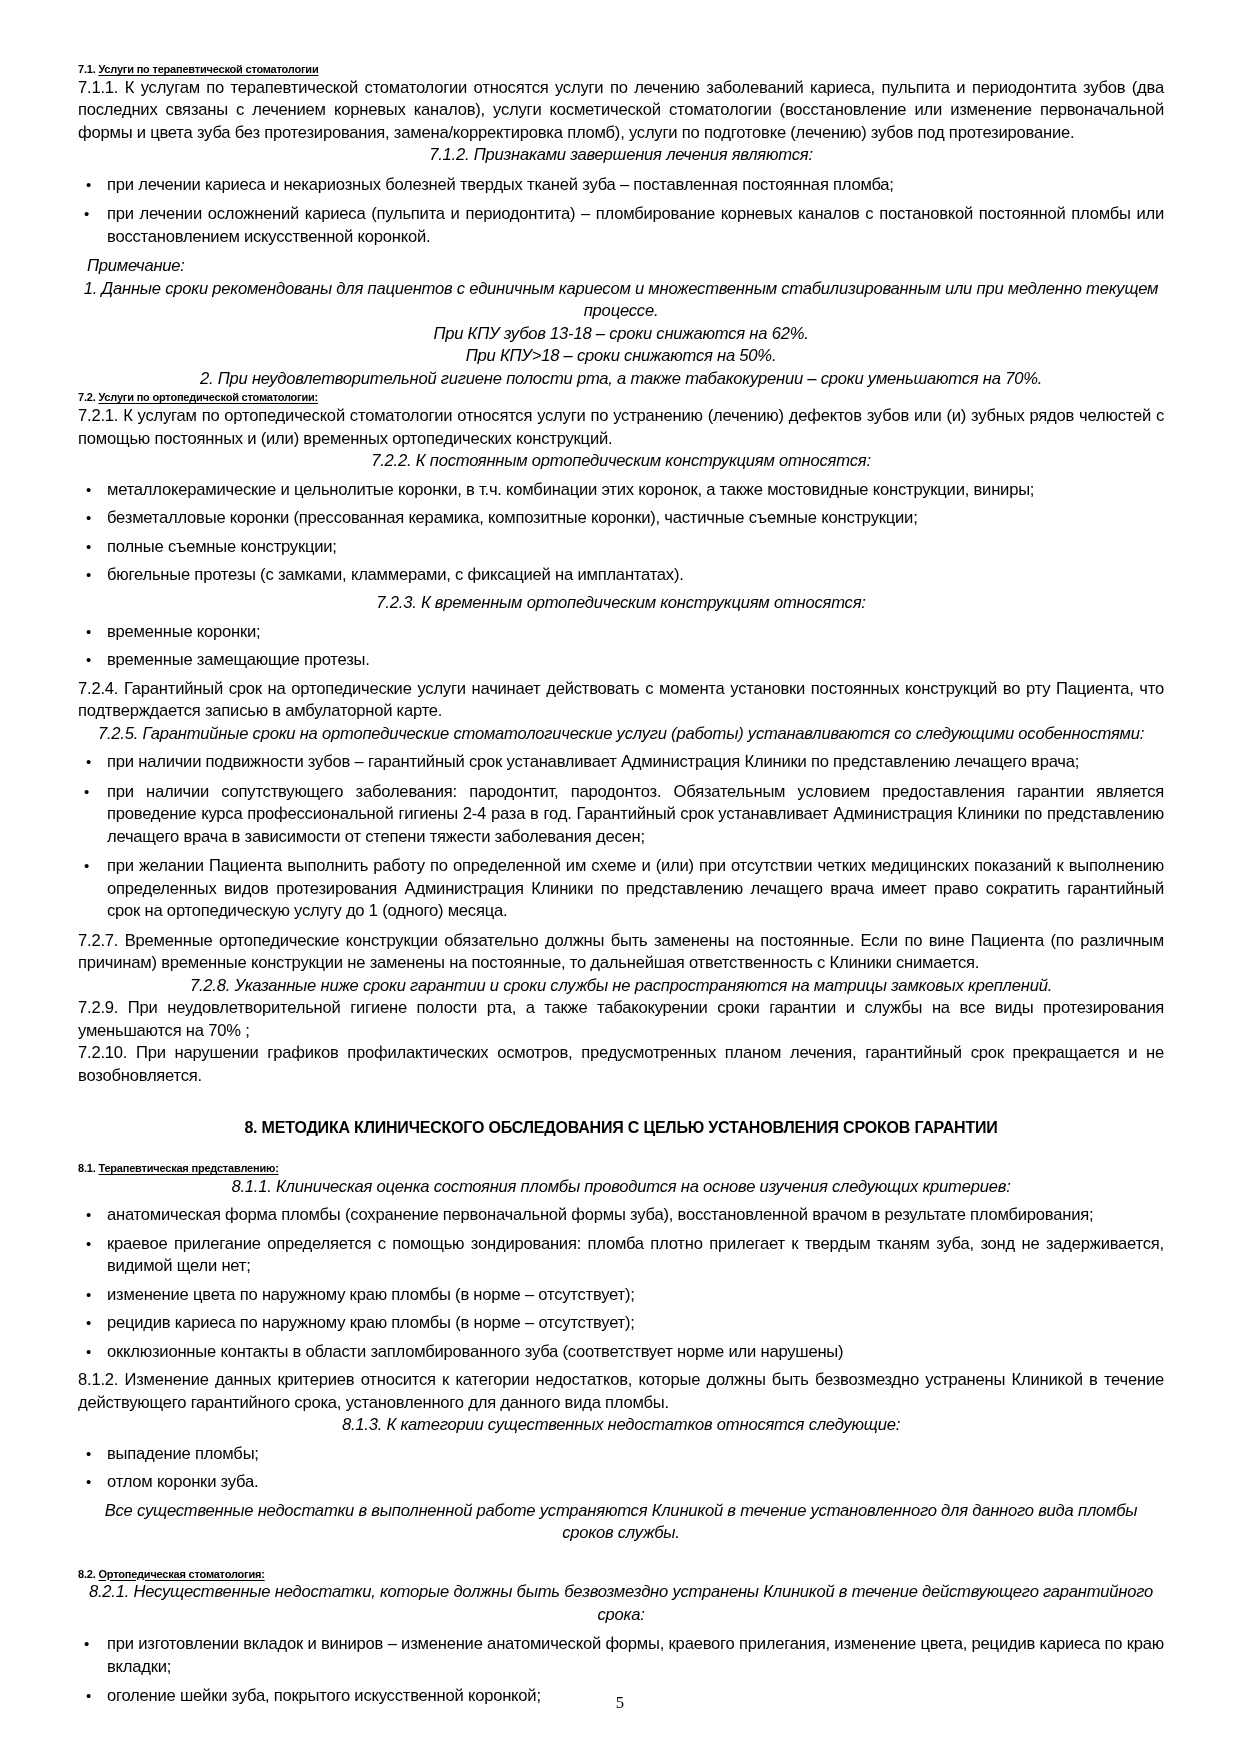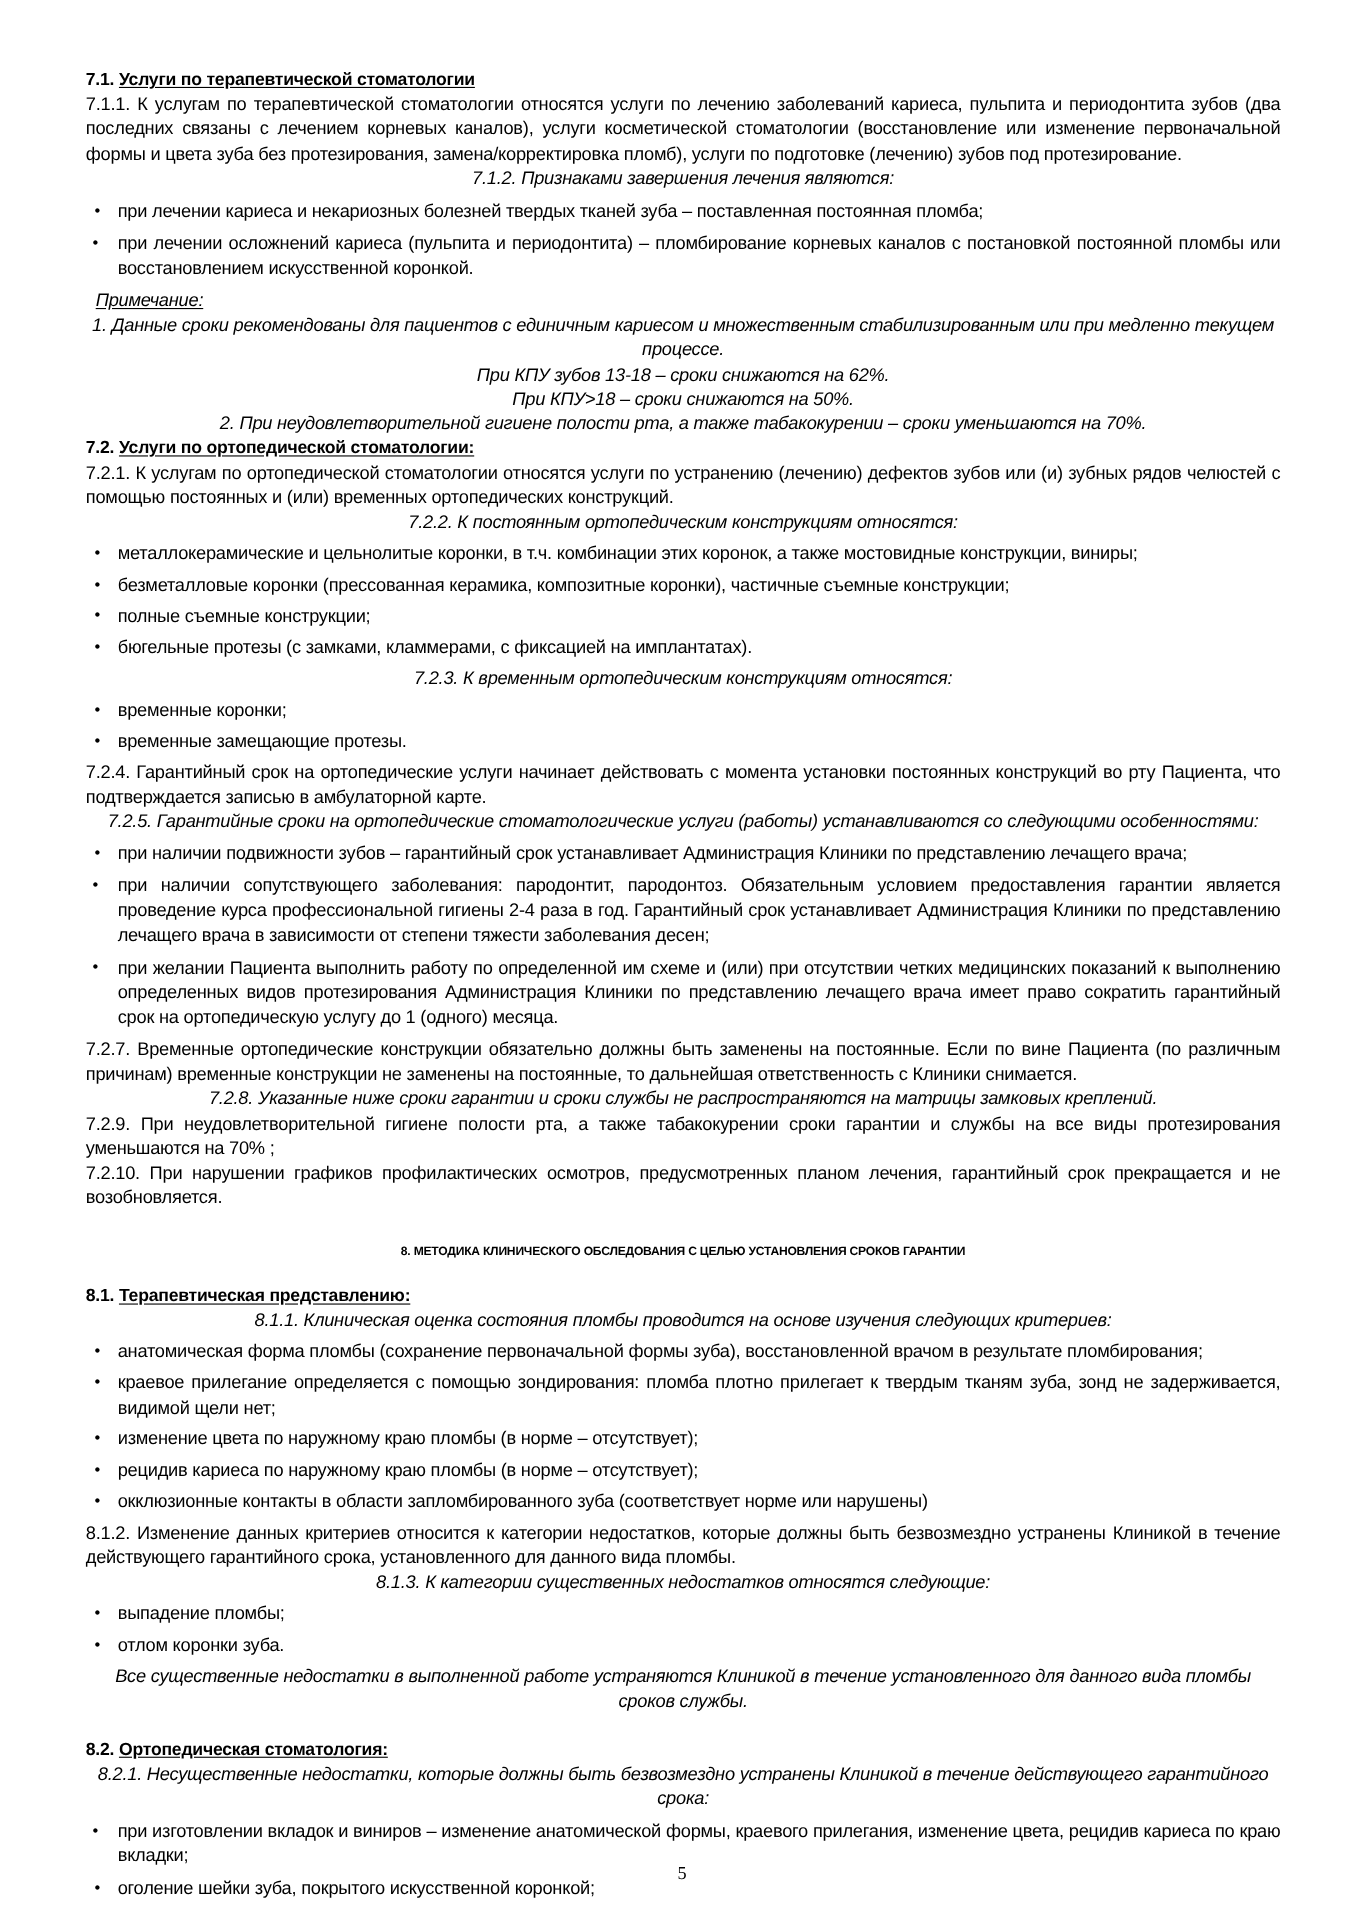--- a/index.html
+++ b/index.html
@@ -30,46 +30,45 @@
     text-align: justify;
     text-justify: inter-word;
     letter-spacing: -0.22px;
   }
   p.plain {
     text-align: center;
     font-style: italic;
   }
   .h-sub {
     font-weight: bold;
-    font-size: 16px;
+    font-size: 11px;
     line-height: 1.355;
     margin: 0;
     letter-spacing: -0.2px;
   }
   .h-sub .uline {
     text-decoration: underline;
     text-underline-offset: 2px;
   }
   .h-center {
     text-align: center;
     font-weight: bold;
-    font-size: 11px;
+    font-size: 16px;
     line-height: 1.355;
     margin: 0;
     letter-spacing: -0.2px;
   }
   .note-label {
     font-style: italic;
     font-size: 16.6px;
     line-height: 1.355;
     margin: 0;
     padding-left: 9px;
   }
   .note-label span {
-    text-decoration: underline;
     text-underline-offset: 2px;
   }
   ul.b {
     list-style: none;
     margin: 0;
     padding: 0;
   }
   ul.b > li {
     position: relative;
     padding-left: 29px;

